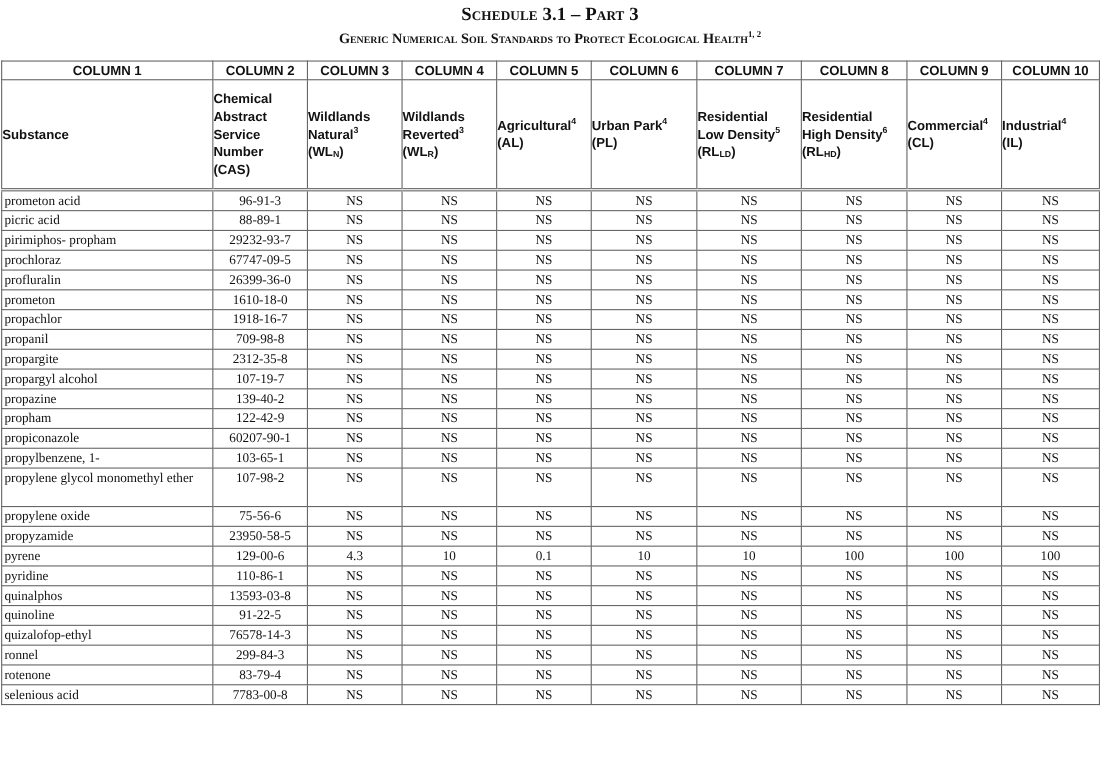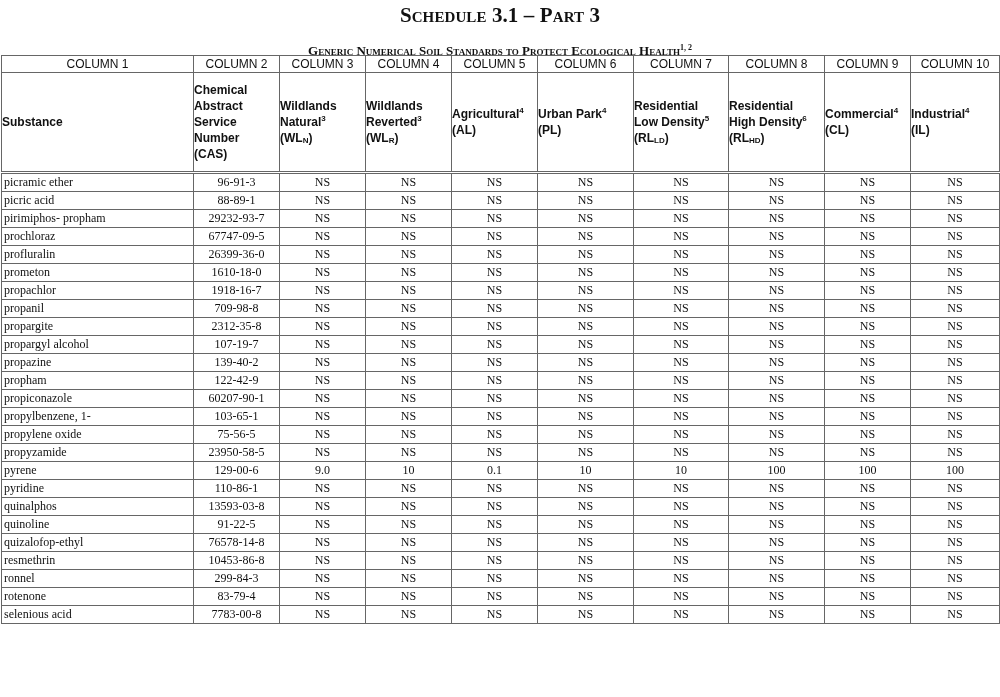--- a/index.html
+++ b/index.html
@@ -1,25 +1,25 @@
 <!DOCTYPE html>
 <html><head>
 <meta charset="utf-8">
 <style>
   html, body { margin: 0; padding: 0; background: #ffffff; }
   body { width: 1000px; height: 697px; overflow: hidden; position: relative; font-family: "Liberation Serif", serif; color: #111; }
-  .title { position: absolute; left: 0; top: 3px; width: 1000px; text-align: center; font-family: "Liberation Serif", serif; font-weight: bold; font-size: 21px; font-variant: small-caps; letter-spacing: 0.1px; }
-  .subtitle { position: absolute; left: 0; top: 27px; width: 1000px; text-align: center; font-family: "Liberation Serif", serif; font-weight: bold; font-size: 13px; font-variant: small-caps; margin-top: 16px; }
+  .title { position: absolute; left: 0; top: 3px; width: 1000px; text-align: center; font-family: "Liberation Serif", serif; font-weight: bold; font-size: 17px; font-variant: small-caps; letter-spacing: 0.1px; }
+  .subtitle { position: absolute; left: 0; top: 27px; width: 1000px; text-align: center; font-family: "Liberation Serif", serif; font-weight: bold; font-size: 13px; font-variant: small-caps; }
   .subtitle sup { font-size: 8px; vertical-align: 5px; line-height: 0; }
   table { position: absolute; left: 1px; top: 55px; width: 998px; border-collapse: collapse; table-layout: fixed; }
   td, th { border: 1px solid #666; padding: 0; }
   col.c1 { width: 192px; } col.c2 { width: 86px; } col.c3 { width: 86px; } col.c4 { width: 86px; }
   col.c5 { width: 86px; } col.c6 { width: 96px; } col.c7 { width: 95px; } col.c8 { width: 96px; }
   col.c9 { width: 86px; } col.c10 { width: 89px; }
-  .colhdr th { font-family: "Liberation Sans", sans-serif; font-weight: normal; font-size: 12px; height: 16px; text-align: center; vertical-align: middle; }
+  .colhdr th { font-family: "Liberation Sans", sans-serif; font-weight: bold; font-size: 12px; height: 16px; text-align: center; vertical-align: middle; }
   .deschdr th { font-family: "Liberation Sans", sans-serif; font-weight: bold; font-size: 12px; height: 98px; text-align: left; vertical-align: middle; line-height: 16px; border-bottom: 3px double #666; }
   .deschdr sup { font-size: 8px; vertical-align: 5px; line-height: 0; }
   .deschdr sub { font-size: 8px; vertical-align: -1px; line-height: 0; }
   tbody td { font-family: "Liberation Serif", serif; font-size: 12px; height: 17px; line-height: 17px; text-align: center; vertical-align: top; }
   tbody td.sub { text-align: left; padding-left: 2px; }
   tbody tr.tall td { height: 34px; }
 </style>
 </head>
 <body>
 
@@ -60,21 +60,21 @@
         <th><span>Agricultural</span><sup>4</sup><br><span>(AL)</span></th>
         <th><span>Urban Park</span><sup>4</sup><br><span>(PL)</span></th>
         <th><span>Residential</span><br><span>Low Density</span><sup>5</sup><br><span>(RL</span><sub>LD</sub><span>)</span></th>
         <th><span>Residential</span><br><span>High Density</span><sup>6</sup><br><span>(RL</span><sub>HD</sub><span>)</span></th>
         <th><span>Commercial</span><sup>4</sup><br><span>(CL)</span></th>
         <th><span>Industrial</span><sup>4</sup><br><span>(IL)</span></th>
       </tr>
   </thead>
   <tbody id="table-body">
       <tr>
-        <td class="sub">picramic ether</td>
+        <td class="sub">prometon acid</td>
         <td>96-91-3</td>
         <td class="val">NS</td>
         <td class="val">NS</td>
         <td class="val">NS</td>
         <td class="val">NS</td>
         <td class="val">NS</td>
         <td class="val">NS</td>
         <td class="val">NS</td>
         <td class="val">NS</td>
       </tr>
@@ -227,23 +227,35 @@
         <td>103-65-1</td>
         <td class="val">NS</td>
         <td class="val">NS</td>
         <td class="val">NS</td>
         <td class="val">NS</td>
         <td class="val">NS</td>
         <td class="val">NS</td>
         <td class="val">NS</td>
         <td class="val">NS</td>
       </tr>
+      <tr class="tall">
+        <td class="sub">propylene glycol monomethyl ether</td>
+        <td>107-98-2</td>
+        <td class="val">NS</td>
+        <td class="val">NS</td>
+        <td class="val">NS</td>
+        <td class="val">NS</td>
+        <td class="val">NS</td>
+        <td class="val">NS</td>
+        <td class="val">NS</td>
+        <td class="val">NS</td>
+      </tr>
       <tr>
         <td class="sub">propylene oxide</td>
-        <td>75-56-5</td>
+        <td>75-56-6</td>
         <td class="val">NS</td>
         <td class="val">NS</td>
         <td class="val">NS</td>
         <td class="val">NS</td>
         <td class="val">NS</td>
         <td class="val">NS</td>
         <td class="val">NS</td>
         <td class="val">NS</td>
       </tr>
       <tr>
@@ -254,21 +266,21 @@
         <td class="val">NS</td>
         <td class="val">NS</td>
         <td class="val">NS</td>
         <td class="val">NS</td>
         <td class="val">NS</td>
         <td class="val">NS</td>
       </tr>
       <tr>
         <td class="sub">pyrene</td>
         <td>129-00-6</td>
-        <td class="val">9.0</td>
+        <td class="val">4.3</td>
         <td class="val">10</td>
         <td class="val">0.1</td>
         <td class="val">10</td>
         <td class="val">10</td>
         <td class="val">100</td>
         <td class="val">100</td>
         <td class="val">100</td>
       </tr>
       <tr>
         <td class="sub">pyridine</td>
@@ -301,33 +313,21 @@
         <td class="val">NS</td>
         <td class="val">NS</td>
         <td class="val">NS</td>
         <td class="val">NS</td>
         <td class="val">NS</td>
         <td class="val">NS</td>
         <td class="val">NS</td>
       </tr>
       <tr>
         <td class="sub">quizalofop-ethyl</td>
-        <td>76578-14-8</td>
-        <td class="val">NS</td>
-        <td class="val">NS</td>
-        <td class="val">NS</td>
-        <td class="val">NS</td>
-        <td class="val">NS</td>
-        <td class="val">NS</td>
-        <td class="val">NS</td>
-        <td class="val">NS</td>
-      </tr>
-      <tr>
-        <td class="sub">resmethrin</td>
-        <td>10453-86-8</td>
+        <td>76578-14-3</td>
         <td class="val">NS</td>
         <td class="val">NS</td>
         <td class="val">NS</td>
         <td class="val">NS</td>
         <td class="val">NS</td>
         <td class="val">NS</td>
         <td class="val">NS</td>
         <td class="val">NS</td>
       </tr>
       <tr>

